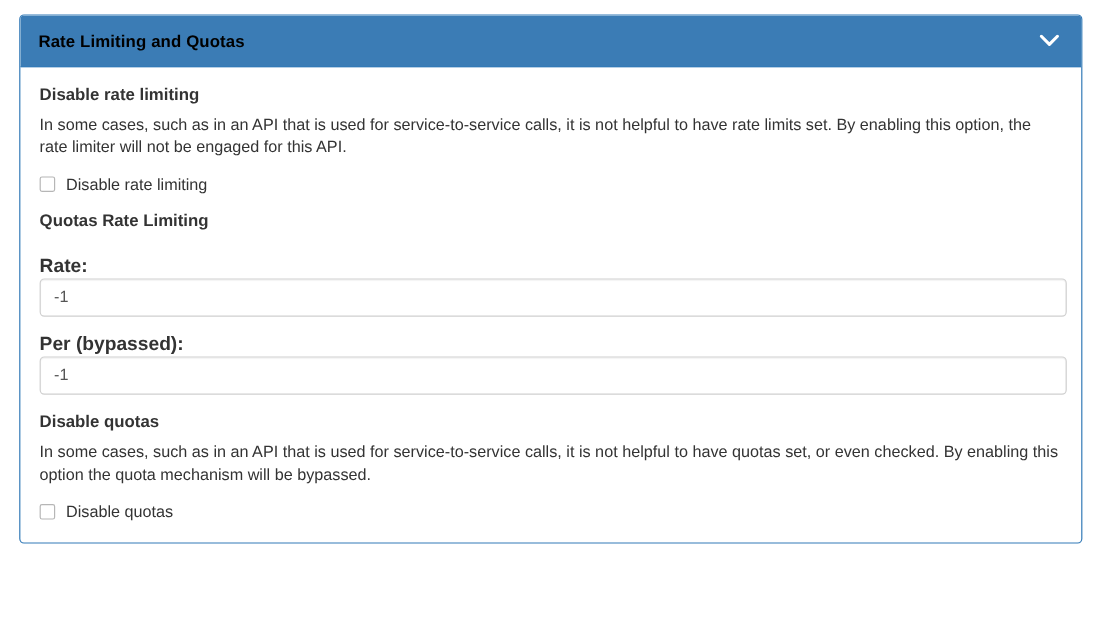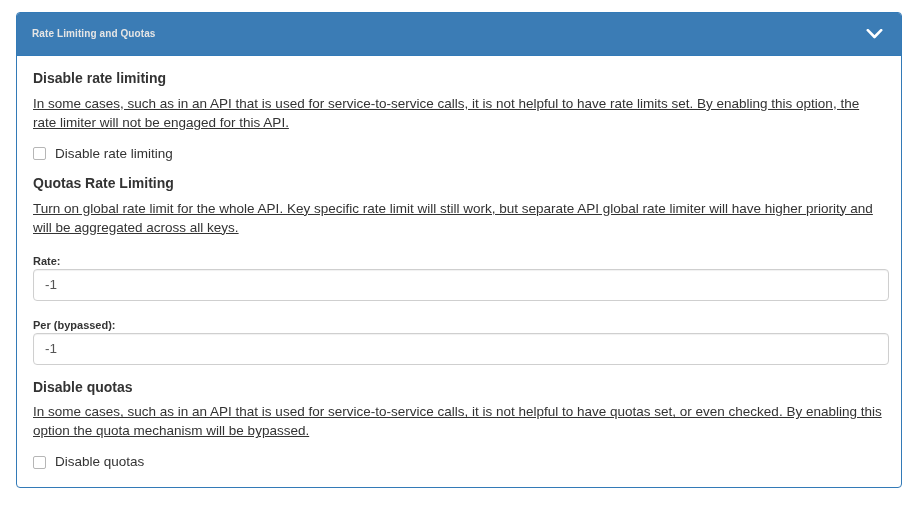--- a/index.html
+++ b/index.html
@@ -33,22 +33,22 @@
     border-bottom: 1px solid #337ab7;
     height: 43px;
     display: flex;
     align-items: center;
     justify-content: space-between;
     padding: 0 16px 0 15px;
     box-sizing: border-box;
   }
 
   .panel-title {
-    color: #e5e5e5;
-    font-size: 10px;
+    color: #000000;
+    font-size: 14px;
     font-weight: bold;
     letter-spacing: 0.1px;
     line-height: 1;
   }
 
   .chevron-btn {
     display: flex;
     align-items: center;
     justify-content: center;
     width: 22px;
@@ -69,21 +69,20 @@
     margin: 0 0 7px 0;
     line-height: 1.2;
   }
 
   .section-desc {
     font-size: 13.5px;
     color: #333333;
     margin: 0;
     line-height: 19px;
     max-width: 858px;
-    text-decoration: underline;
   }
 
   .checkbox-row {
     display: flex;
     align-items: center;
     margin-top: 13px;
     margin-bottom: 0;
   }
 
   .checkbox-box {
@@ -102,21 +101,21 @@
     color: #333333;
     margin-left: 9px;
     line-height: 18px;
     cursor: pointer;
   }
 
   .block-gap { height: 14px; }
   .block-gap-sm { height: 12px; }
 
   .field-label {
-    font-size: 11px;
+    font-size: 16px;
     font-weight: bold;
     color: #333333;
     margin: 0 0 6px 0;
     line-height: 1.2;
   }
 
   .form-input {
     display: block;
     width: 856px;
     height: 32px;
@@ -153,21 +152,20 @@
     <p class="section-desc">In some cases, such as in an API that is used for service-to-service calls, it is not helpful to have rate limits set. By enabling this option, the rate limiter will not be engaged for this API.</p>
 
     <div class="checkbox-row">
       <span class="checkbox-box"></span>
       <span class="checkbox-label">Disable rate limiting</span>
     </div>
 
     <div class="block-gap-sm"></div>
 
     <h4 class="section-title">Quotas Rate Limiting</h4>
-    <p class="section-desc">Turn on global rate limit for the whole API. Key specific rate limit will still work, but separate API global rate limiter will have higher priority and will be aggregated across all keys.</p>
 
     <div class="block-gap"></div>
 
     <div>
       <label class="field-label">Rate:</label>
       <input class="form-input" type="text" value="-1" style="">
     </div>
 
     <div class="block-gap"></div>
 

